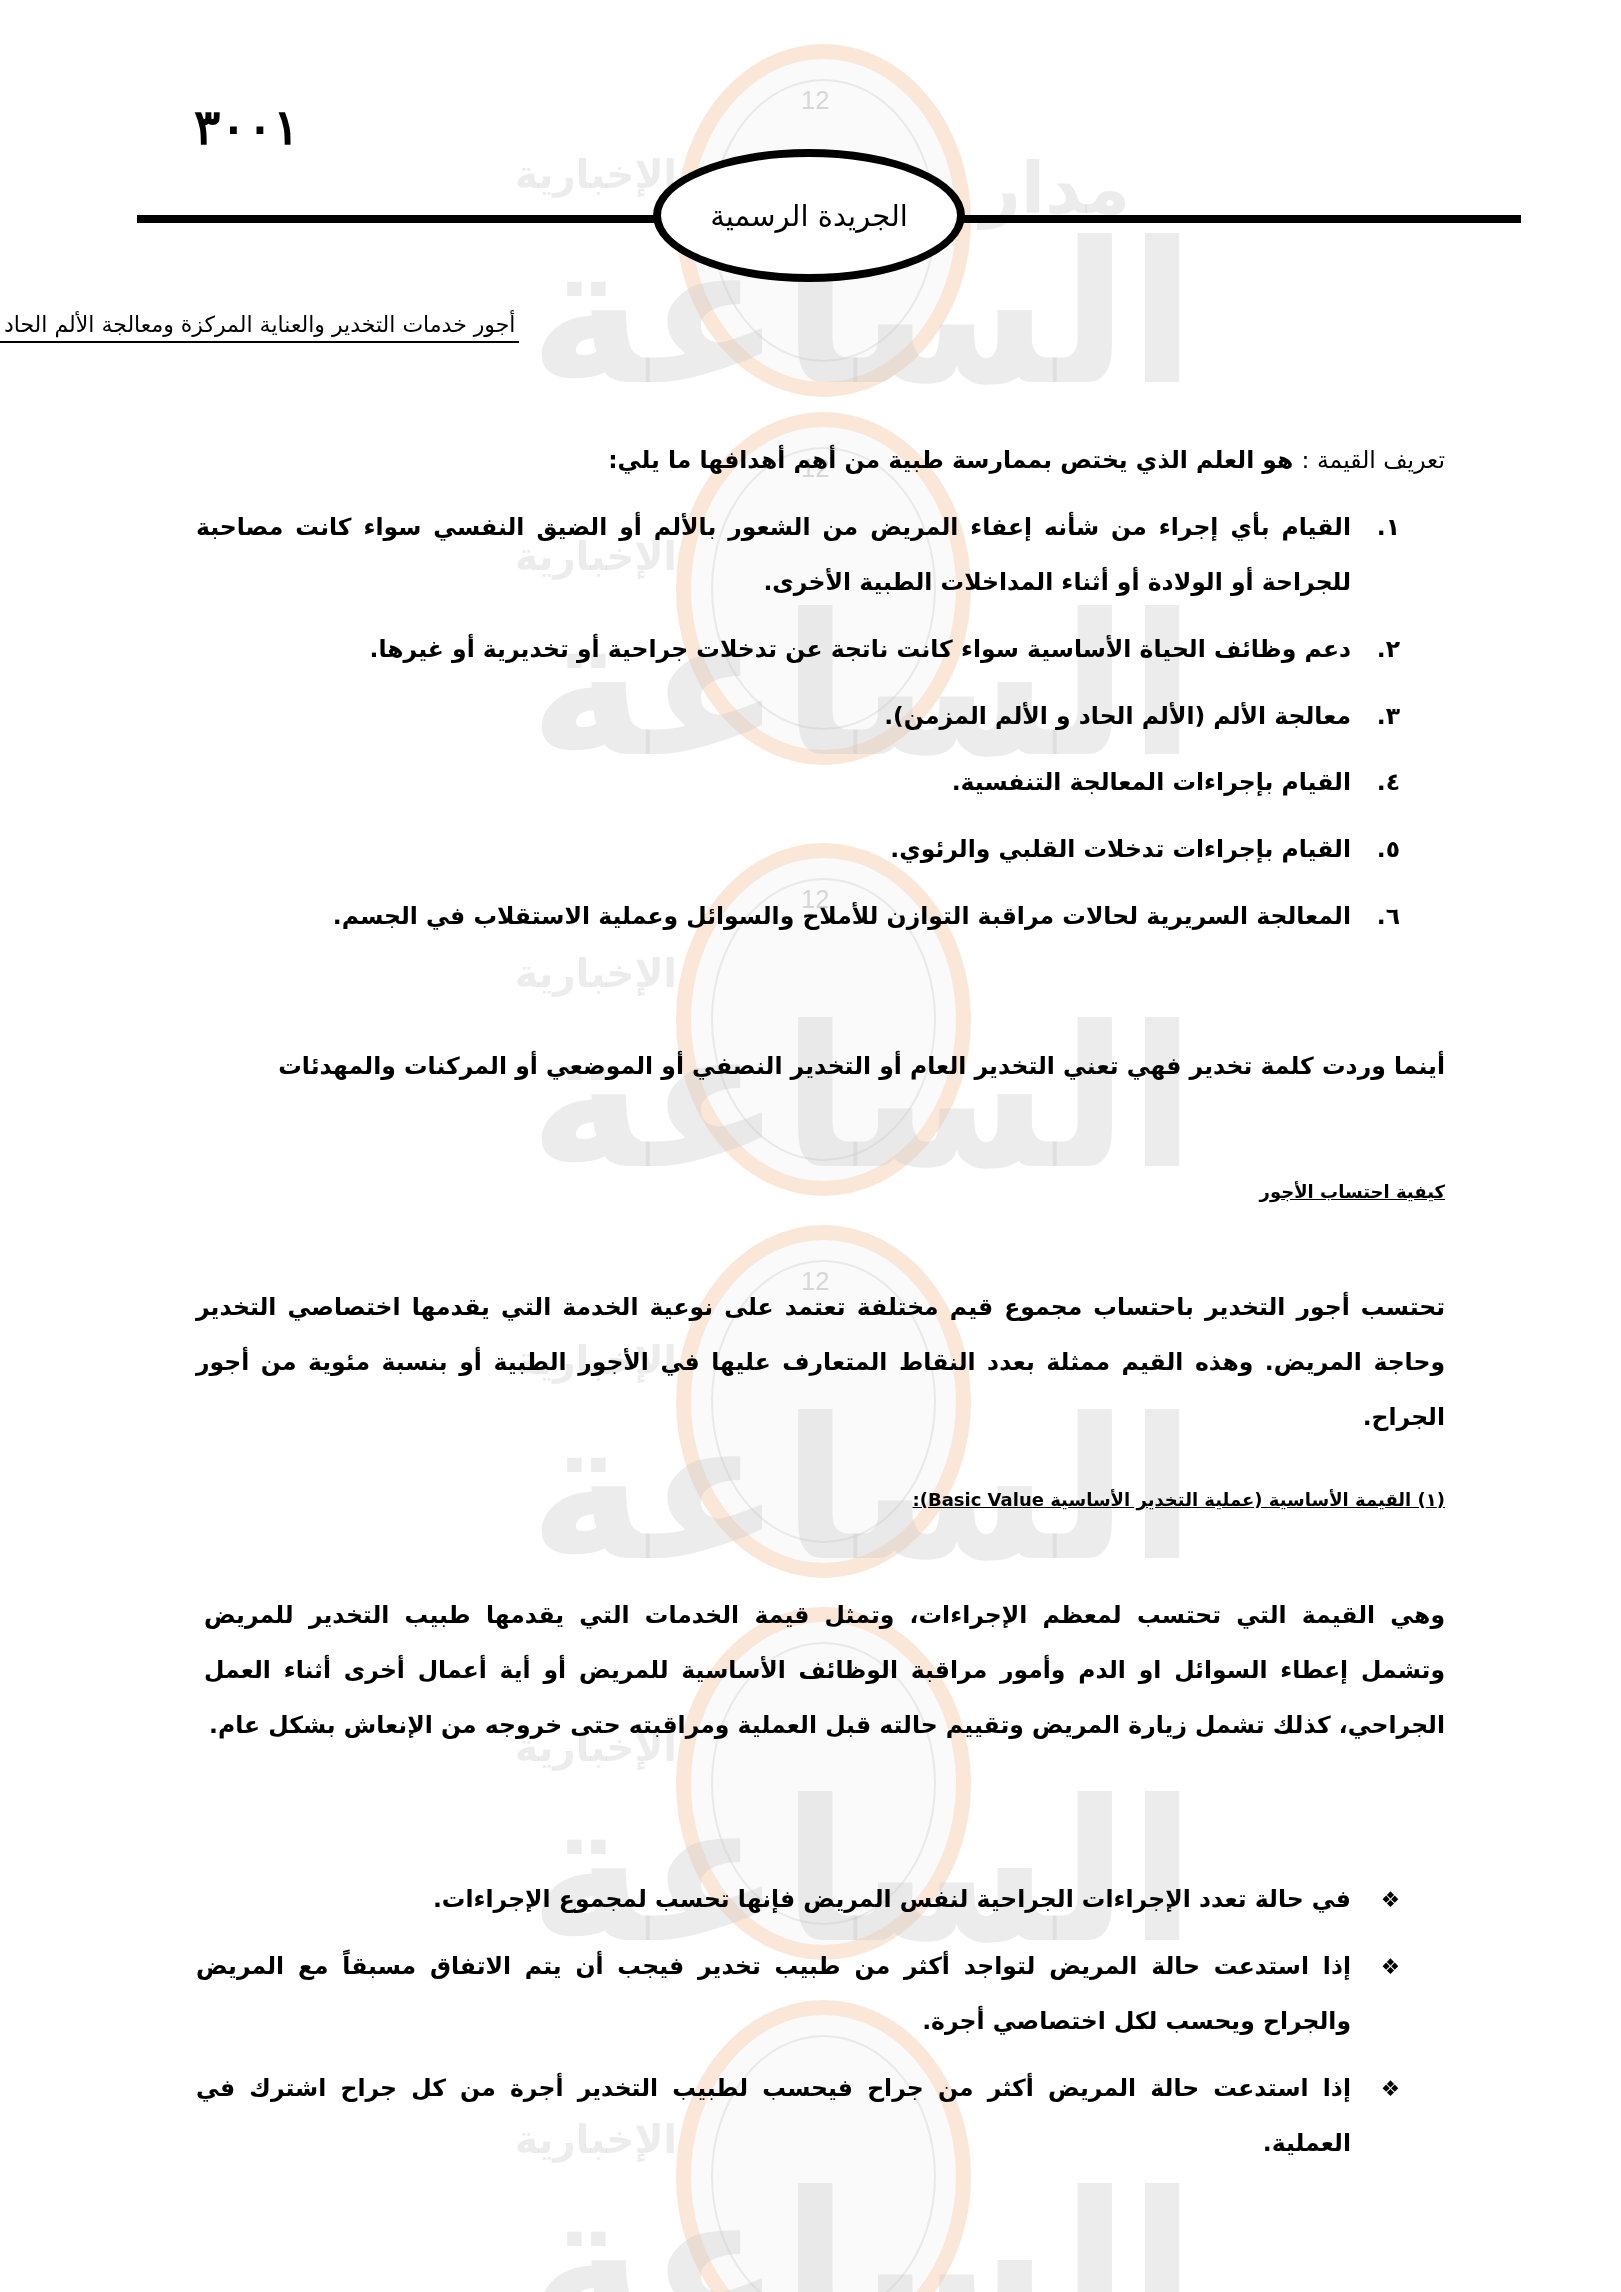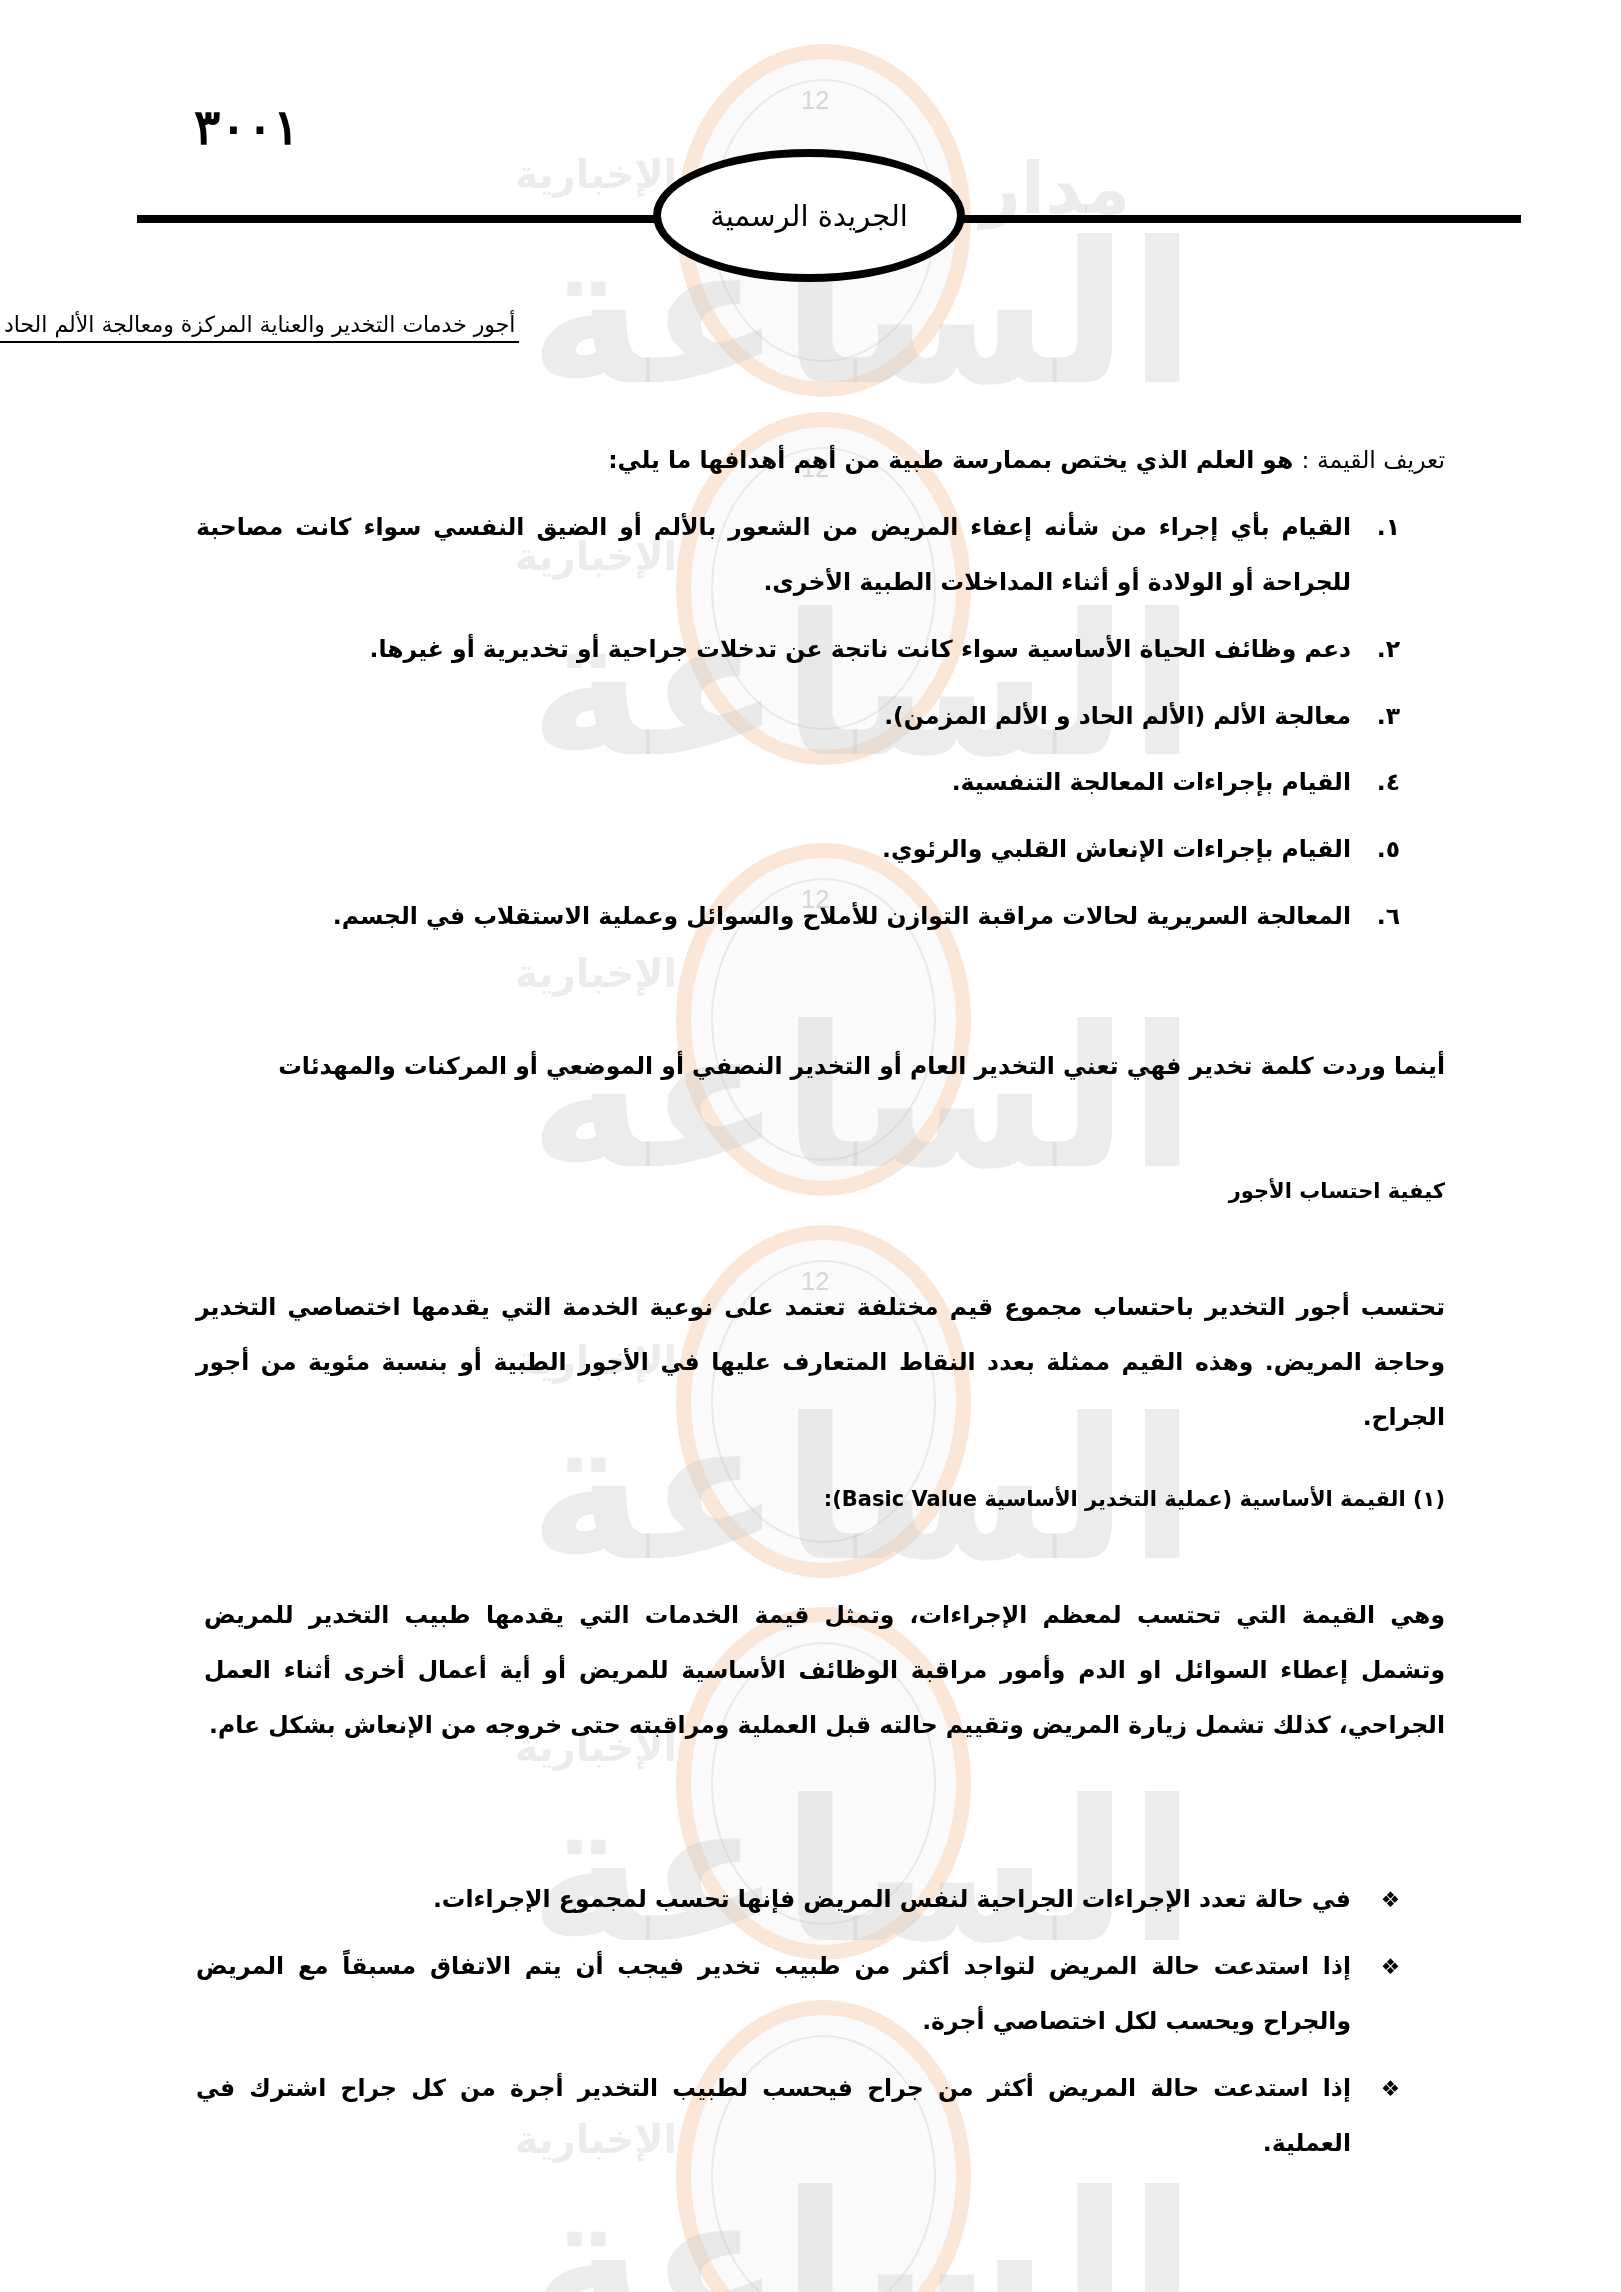--- a/index.html
+++ b/index.html
@@ -43,21 +43,21 @@
       font-weight: normal; font-size: 22px;
     }
     .title span { border-bottom: 2.9px double #000; padding: 0 3.9px 3.9px; }
     .content { position: absolute; right: 176px; left: 196px; }
     .p { font-weight: bold; font-size: 23.5px; line-height: 55px; text-align: justify; }
     .p.normal-lead .lead { font-weight: normal; }
     .list { position: absolute; right: 221px; left: 196px; }
     .li { font-weight: bold; font-size: 23.5px; line-height: 55px; display: flex; }
     .li .marker { width: 49px; flex: none; text-align: right; }
     .li .txt { flex: 1; text-align: justify; }
-    .heading { font-weight: bold; font-size: 21px; }
+    .heading { font-weight: bold; font-size: 18px; text-decoration: underline; }
     .bullets { position: absolute; right: 221px; left: 196px; }
     .bullets .li .marker { font-size: 21.6px; }
   </style>
 </head>
 <body>
 
 <div class="wm" style="left:0;top:0;width:1607px;height:2293px;">
   <div class="wm-clock" style="left:676px;top:44px;">
     <div class="face"></div>
     <span class="num" style="left:110px;top:27.4px;">12</span>
@@ -130,21 +130,21 @@
   <div class="li" style="margin-bottom:11.8px;">
     <span class="marker">٣.</span>
     <span class="txt">معالجة الألم (الألم الحاد و الألم المزمن).</span>
   </div>
   <div class="li" style="margin-bottom:11.8px;">
     <span class="marker">٤.</span>
     <span class="txt">القيام بإجراءات المعالجة التنفسية.</span>
   </div>
   <div class="li" style="margin-bottom:11.8px;">
     <span class="marker">٥.</span>
-    <span class="txt">القيام بإجراءات الإنعاش القلبي والرئوي.</span>
+    <span class="txt">القيام بإجراءات تدخلات القلبي والرئوي.</span>
   </div>
   <div class="li">
     <span class="marker">٦.</span>
     <span class="txt">المعالجة السريرية لحالات مراقبة التوازن للأملاح والسوائل وعملية الاستقلاب في الجسم.</span>
   </div>
 </div>
 
 <div class="content" style="top:1039px;">
   <div class="p">أينما وردت كلمة تخدير فهي تعني التخدير العام أو التخدير النصفي أو الموضعي أو المركنات والمهدئات</div>
 </div>

